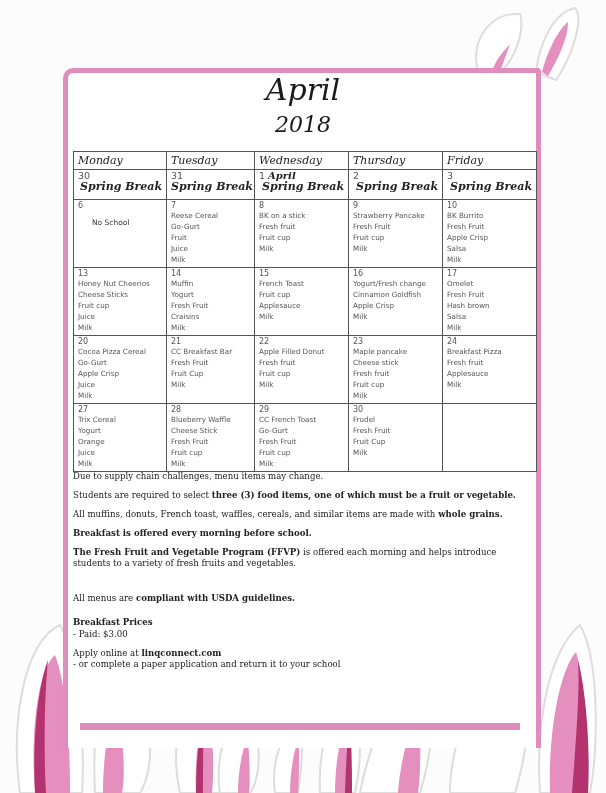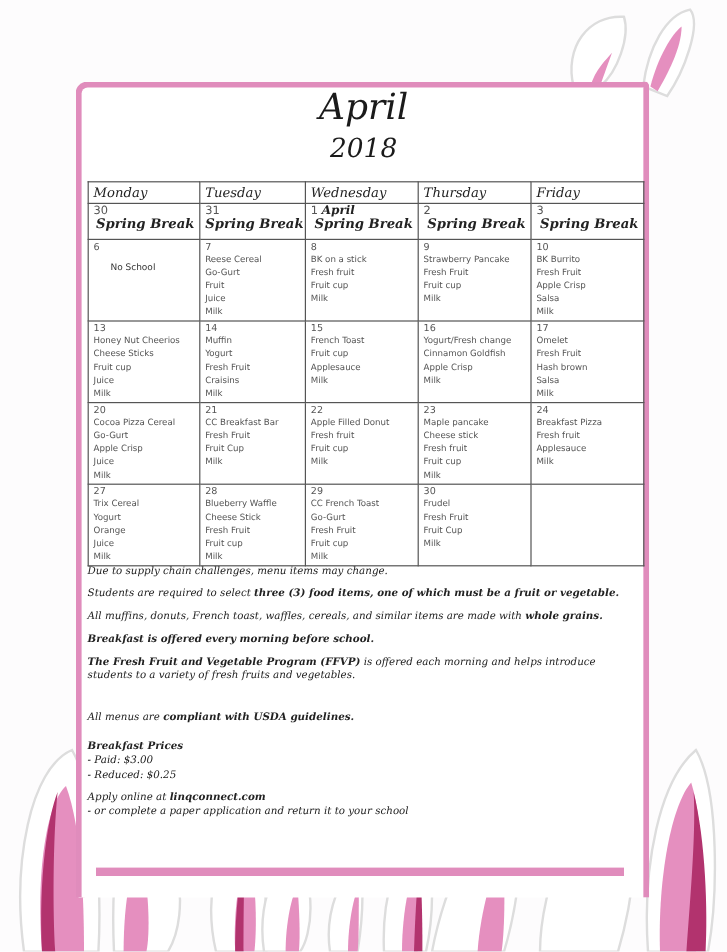--- a/index.html
+++ b/index.html
@@ -45,21 +45,21 @@
   .daynum { font-family:"DejaVu Sans", sans-serif; font-size:8px; color:#555; line-height:9px; display:block; }
   .daynum.big { font-size:9.5px; }
   .april-tag { font-family:"DejaVu Serif", serif; font-style:italic; font-weight:bold; font-size:10px; color:#222; }
   .sb { font-family:"DejaVu Serif", serif; font-style:italic; font-weight:bold; font-size:11px; color:#222; display:block; line-height:13px; white-space:nowrap;text-align:right; }
   .item { font-family:"DejaVu Sans", sans-serif; font-size:7.2px; color:#555; display:block; line-height:11px; white-space:nowrap; }
   .noschool { font-family:"DejaVu Sans", sans-serif; font-size:7.5px; color:#333; display:block; padding-left:14px; margin-top:8px; }
   tr.r-break td { height:27px; }
   tr.r-week td { height:65px; }
   .notes {
     position:absolute; left:73px; top:471px; width:460px;
-    font-family:"DejaVu Serif", serif; font-style:italic; font-size:8.6px; color:#222;
+    font-family:"DejaVu Serif", serif; font-size:8.6px; color:#222;
   }
   .notes p { margin:0 0 8px 0; line-height:11px; }
   .notes b { font-weight:bold; }
   .prices { margin-top:12px; }
   .prices .h { font-weight:bold; display:block; line-height:12px; }
   .prices .li { display:block; line-height:12px; }
   .apply { margin-top:8px; }
   .apply .h { font-weight:bold; }
   .apply .sub { font-weight:normal; }
   .apply .li { display:block; line-height:11px; }
@@ -301,19 +301,18 @@
 <div class="notes">
   <p>Due to supply chain challenges, menu items may change.</p>
   <p><span>Students are required to select </span><b>three (3) food items, one of which must be a fruit or vegetable.</b></p>
   <p><span>All muffins, donuts, French toast, waffles, cereals, and similar items are made with </span><b>whole grains.</b></p>
   <p><b>Breakfast is offered every morning before school.</b></p>
   <p><b>The Fresh Fruit and Vegetable Program (FFVP)</b><span> is offered each morning and helps introduce students to a variety of fresh fruits and vegetables.</span></p>
   <p style="margin-top:24px"><span>All menus are </span><b>compliant with USDA guidelines.</b></p>
   <div class="prices">
     <span class="h">Breakfast Prices</span>
     <span class="li">- Paid: $3.00</span>
-    <span class="li">- Reduced: $0.25</span>
   </div>
   <div class="apply">
     <span class="li"><span>Apply online at </span><b>linqconnect.com</b></span>
     <span class="li">- or complete a paper application and return it to your school</span>
   </div>
 </div>
 
 </body></html>

